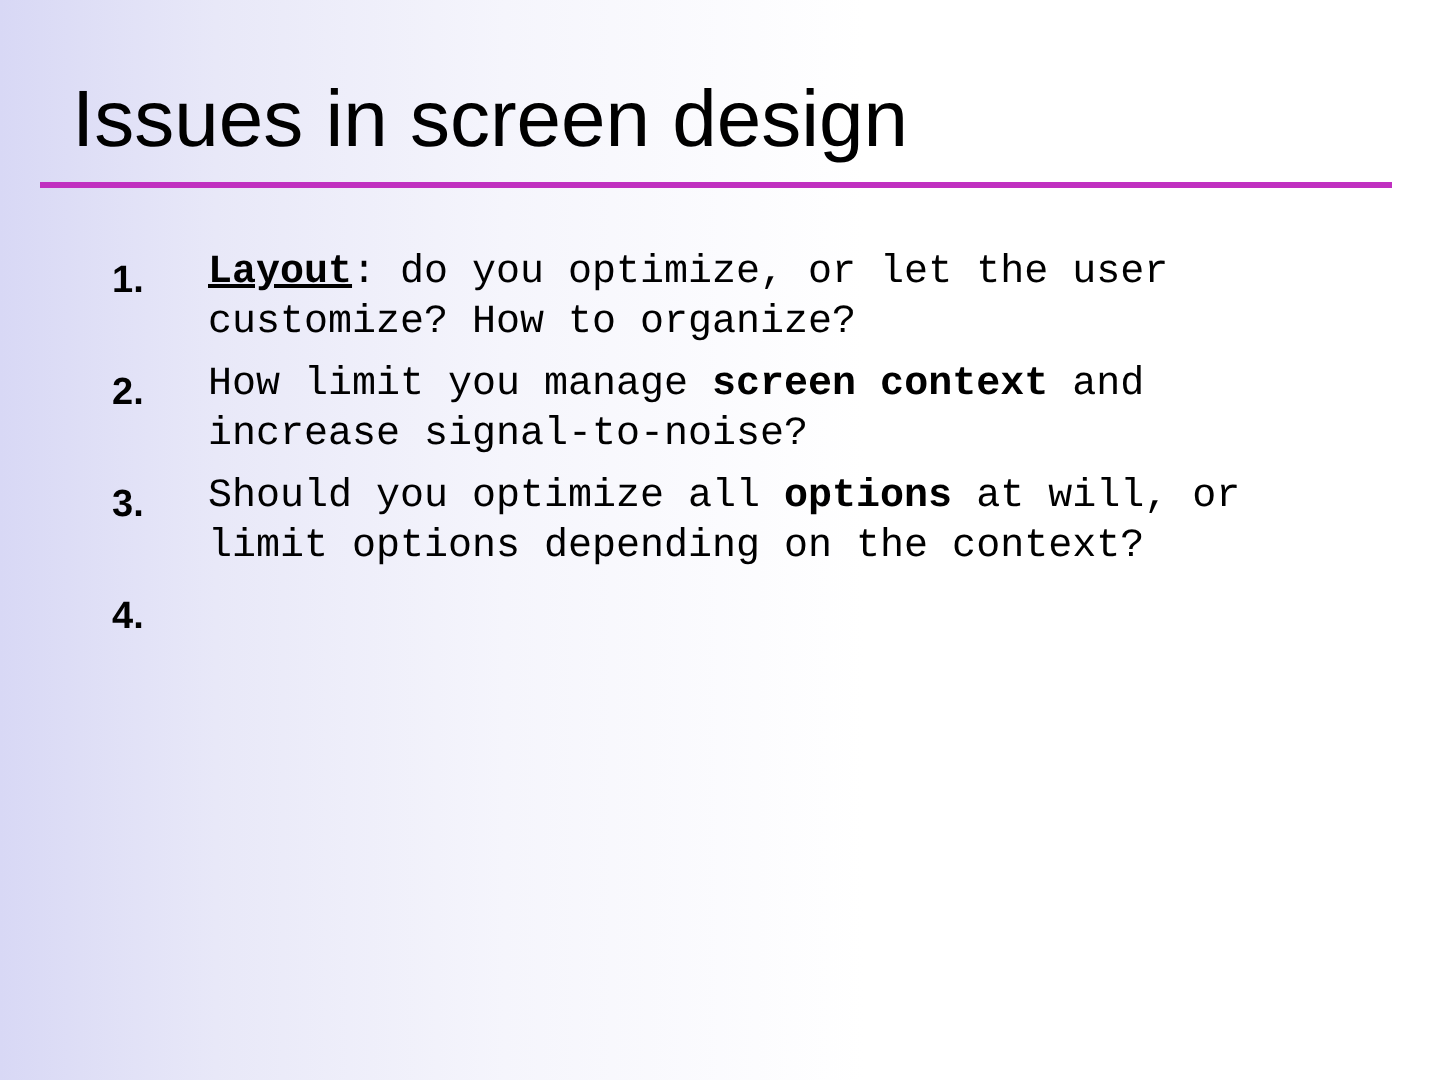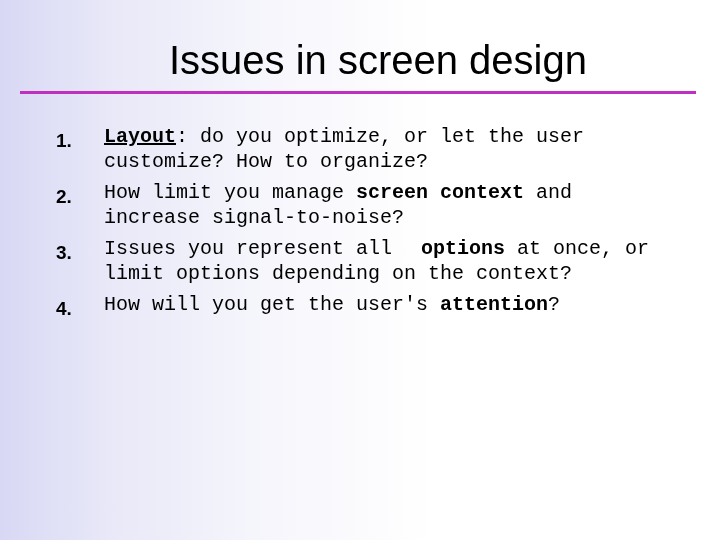--- a/index.html
+++ b/index.html
@@ -10,21 +10,20 @@
     font-family: Arial, Helvetica, sans-serif;
     position: relative;
     overflow: hidden;
   }
   .title {
     font-size: 40px;
     font-weight: normal;
     color: #000;
     padding: 38px 0 8px 36px;
     font-family: Arial, Helvetica, sans-serif;
-    text-align: center;
   }
   .underline {
     height: 3px;
     background: #c030c0;
     margin: 0 24px 0 20px;
   }
   .list {
     padding: 30px 48px 0 56px;
   }
   .item {
@@ -58,19 +57,18 @@
     <div class="item">
       <div class="num">1.</div>
       <div class="content"><span class="u" style="font-weight: bold;">Layout</span><span>: do you optimize, or let the user customize?  How to organize?</span></div>
     </div>
     <div class="item">
       <div class="num">2.</div>
       <div class="content"><span>How limit you manage </span><span style="font-weight: bold;">screen context</span><span> and increase signal-to-noise?</span></div>
     </div>
     <div class="item">
       <div class="num">3.</div>
-      <div class="content"><span>Issues you represent all </span><span style="font-weight: bold; margin-left: 17px;">options</span><span> at once, or limit options depending on the context?</span></div>
+      <div class="content"><span>Should you optimize all </span><span style="font-weight: bold;">options</span><span> at will, or limit options depending on the context?</span></div>
     </div>
     <div class="item">
       <div class="num">4.</div>
-      <div class="content"><span>How will you get the user's </span><span style="font-weight: bold;">attention</span><span>?</span></div>
     </div>
   </div>
 
 </body></html>

